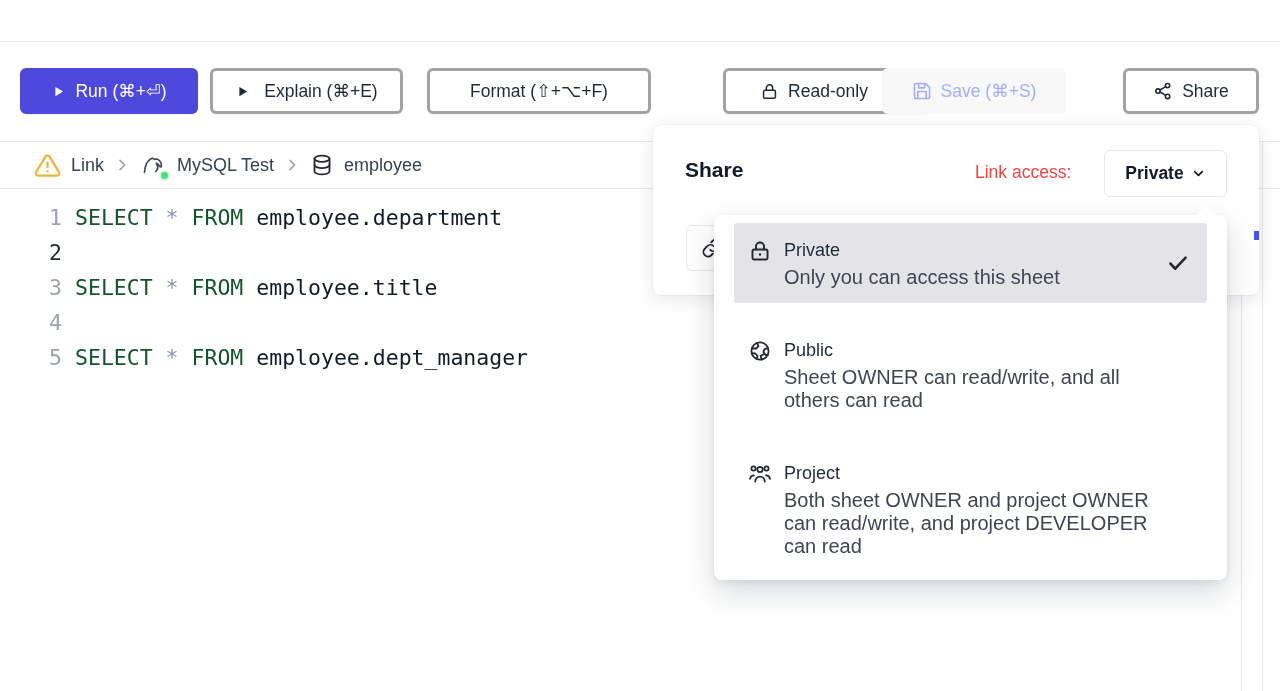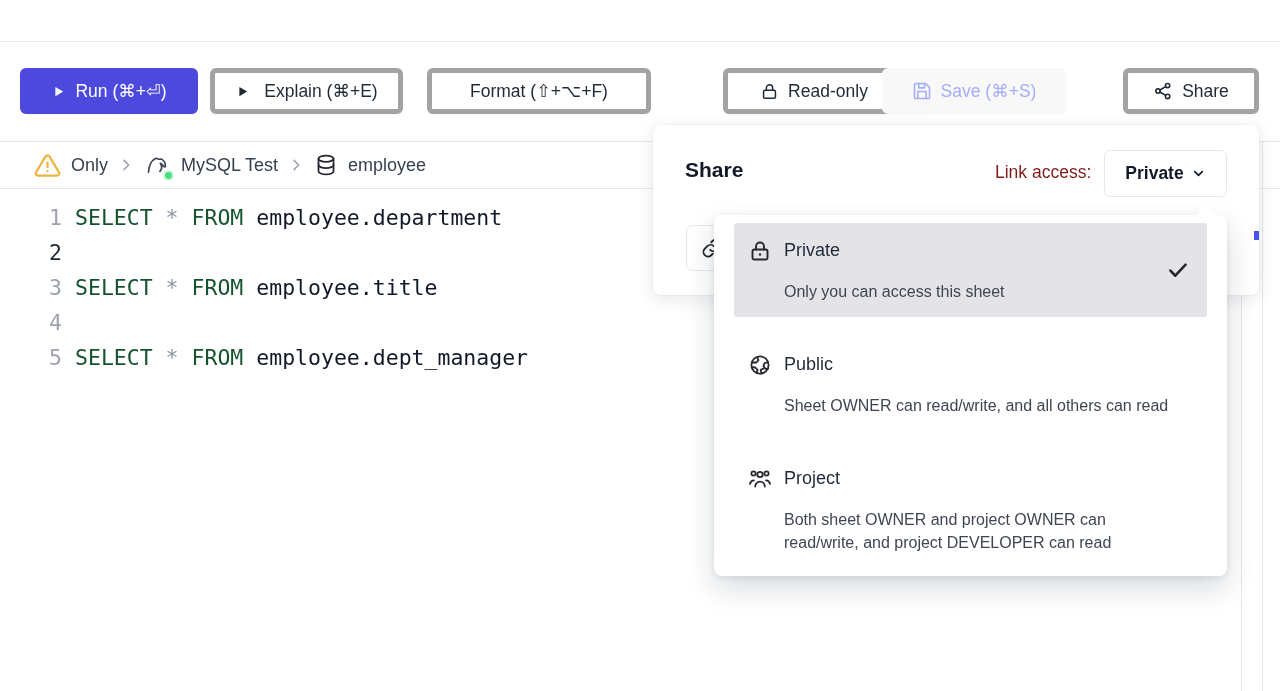--- a/index.html
+++ b/index.html
@@ -8,21 +8,21 @@
     font-family:"Liberation Sans","DejaVu Sans",sans-serif;
     background:#ffffff; color:#1f2937; overflow:hidden; position:relative;
   }
   .line { position:absolute; background:#e5e7eb; z-index:1; }
 
   
   .toolbar { position:absolute; left:0; top:0; width:1280px; height:141px; z-index:2; }
   .btn {
     position:absolute; top:68px; height:46px; display:flex; align-items:center;
     justify-content:center; gap:9px; border-radius:6px; font-size:17.5px;
-    background:#fff; border:5px solid #a3a3a3; color:#1f2937;
+    background:#fff; border:3px solid #a3a3a3; color:#1f2937;
     box-shadow:0 1px 2px rgba(16,24,40,.04); cursor:pointer; white-space:nowrap;
   }
   .btn svg { flex:0 0 auto; }
   .btn-run { left:20px; width:178px; background:#4d49dd; border-color:#4d49dd; color:#fff; font-weight:400; }
   .btn-explain { left:210px; width:193px;gap:14px; }
   .btn-format { left:427px; width:224px; }
   .btn-readonly { left:723px; width:208px; }
   .btn-save { left:882px; width:184px; background:#f8f8f9; border-color:#f8f8f9; color:#a3aef7; box-shadow:none; cursor:default; }
   .btn-share { left:1123px; width:136px; }
   .chev-dim { color:#d1d5db; margin-left:2px; }
@@ -51,21 +51,21 @@
   .code { padding-left:13px; color:#111827; }
   .kw { color:#14532d; }
   .op { color:#8792a3; }
 
   
   .share-panel {
     position:absolute; left:653px; top:125px; width:606px; height:170px; z-index:20;
     background:#fff; border-radius:8px; box-shadow:0 4px 18px rgba(15,23,42,.10), 0 0 0 1px rgba(15,23,42,.03);
   }
   .share-title { position:absolute; left:32px; top:33px; font-size:21px; font-weight:700; color:#111827; }
-  .link-access-label { position:absolute; left:322px; top:37px; font-size:17.5px; color:#7f1d1d;margin-left:20px; }
+  .link-access-label { position:absolute; left:322px; top:37px; font-size:17.5px; color:#ef4444; }
   .access-btn {
     position:absolute; left:451px; top:25px; width:123px; height:47px;
     display:flex; align-items:center; justify-content:center; gap:7px;
     background:#fff; border:1px solid #e5e7eb; border-radius:6px;
     font-size:17.5px; font-weight:700; color:#111827; cursor:pointer;
   }
   .hidden-input {
     position:absolute; left:33px; top:100px; width:120px; height:46px;
     border:1px solid #e5e7eb; border-radius:6px; display:flex; align-items:center;
     padding-left:14px; color:#374151; background:#fff;
@@ -83,21 +83,21 @@
     background:#fff; transform:rotate(45deg); border-radius:2px;
   }
   .option {
     display:flex; align-items:flex-start; gap:12px; padding:14px; border-radius:3px;
     cursor:pointer; position:relative;
   }
   .option + .option { margin-top:20px; }
   .option.selected { background:#e4e4e8; }
   .option .oicon { flex:0 0 auto; margin-top:2px; color:#26282f; }
   .otitle { font-size:18px; line-height:26px; color:#1f2937; }
-  .odesc { font-size:16px; line-height:23px; color:#3f4552; max-width:385px; margin-top:17px; }
+  .odesc { font-size:20px; line-height:23px; color:#3f4552; max-width:385px; margin-top:3px; }
   .ocheck { position:absolute; right:16px; top:50%; transform:translateY(-50%); color:#26282f; }
 
   svg { display:block; }
 </style>
 </head>
 <body>
 
 <div class="line" style="left:0; top:41px; width:1280px; height:1px; background:#e9e9eb;"></div>
 <div class="line" style="left:0; top:141px; width:1280px; height:1px;"></div>
 <div class="line" style="left:0; top:188px; width:1280px; height:1px;"></div>
@@ -168,21 +168,21 @@
 
 <div class="breadcrumb">
   <span class="crumb">
     <span>
       <svg width="27" height="27" viewBox="0 0 24 24" fill="none" stroke="#ecb43f" stroke-width="2" stroke-linecap="round" stroke-linejoin="round">
         <path d="M10.29 3.86 1.82 18a2 2 0 0 0 1.71 3h16.94a2 2 0 0 0 1.71-3L13.71 3.86a2 2 0 0 0-3.42 0Z"></path>
         <path d="M12 9.5v4"></path>
           <path d="M12 17h.01"></path>
       </svg>
     </span>
-    <span>Only</span>
+    <span>Link</span>
   </span>
   <span>
     <svg width="16" height="16" viewBox="0 0 24 24" fill="none" stroke="#9ca3af" stroke-width="2.4" stroke-linecap="round" stroke-linejoin="round">
         <path d="m9 5 7 7-7 7"></path>
       </svg>
   </span>
   <span class="crumb">
     <span class="mysql-wrap">
       <svg width="27" height="27" viewBox="0 0 24 24" fill="none" stroke="#3f4653" stroke-width="1.5" stroke-linecap="round" stroke-linejoin="round">
         <path d="M4 18c.3-5.8 2.7-10.2 5.7-12 1.4-.85 2.3-.15 3.3.35.9.45 2-.5 3 .2 2.3 1.65 3.2 4.5 3 6.2-.1.75-.85.6-1.35.1-.9-.9-1.45-2.5-3.15-2.8 1.5 2.2 1.75 4.9-.35 7.1"></path>

